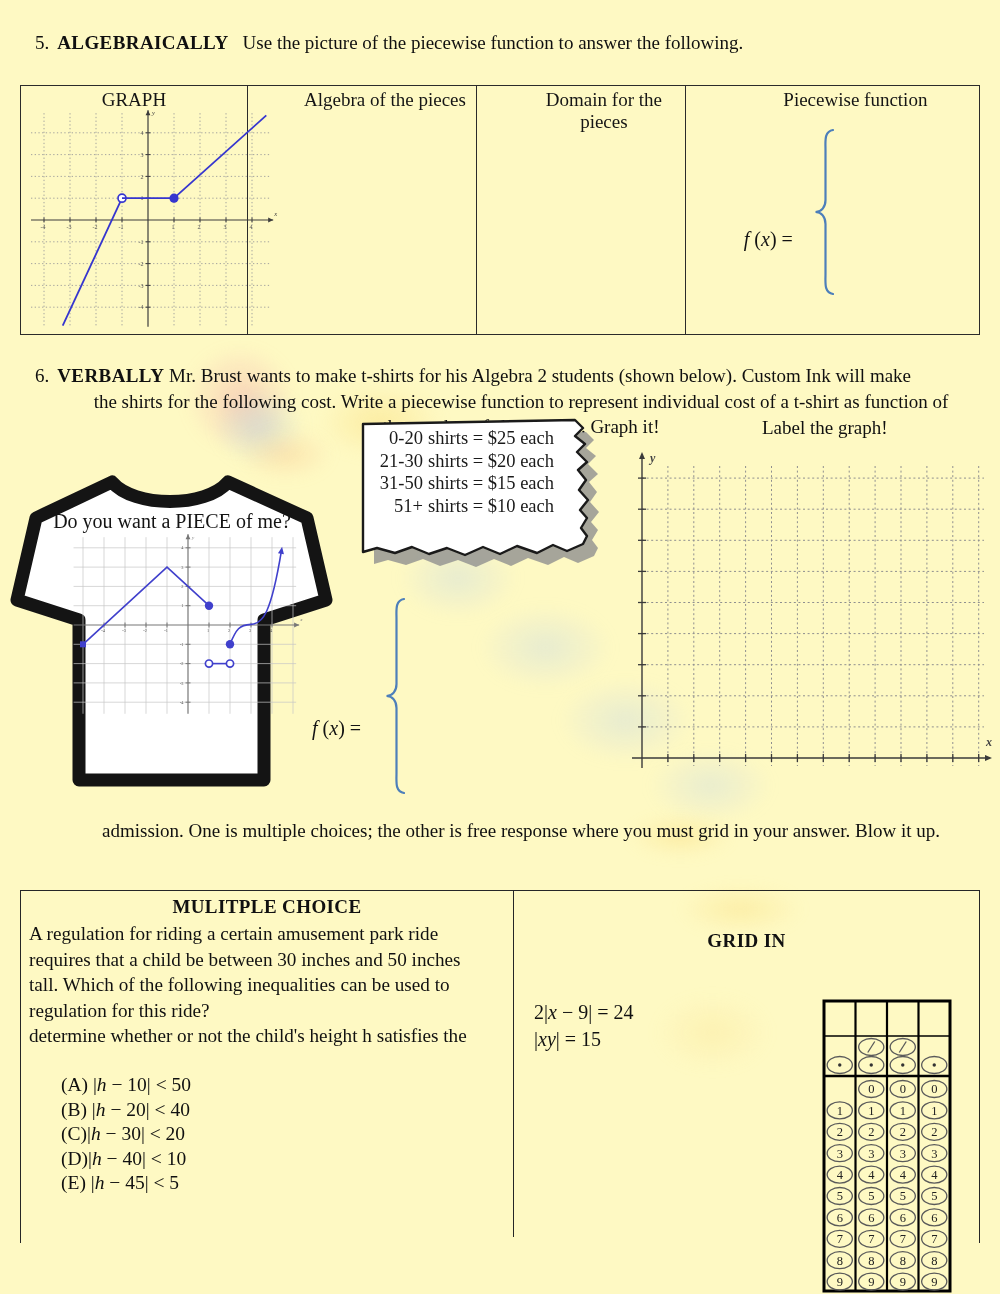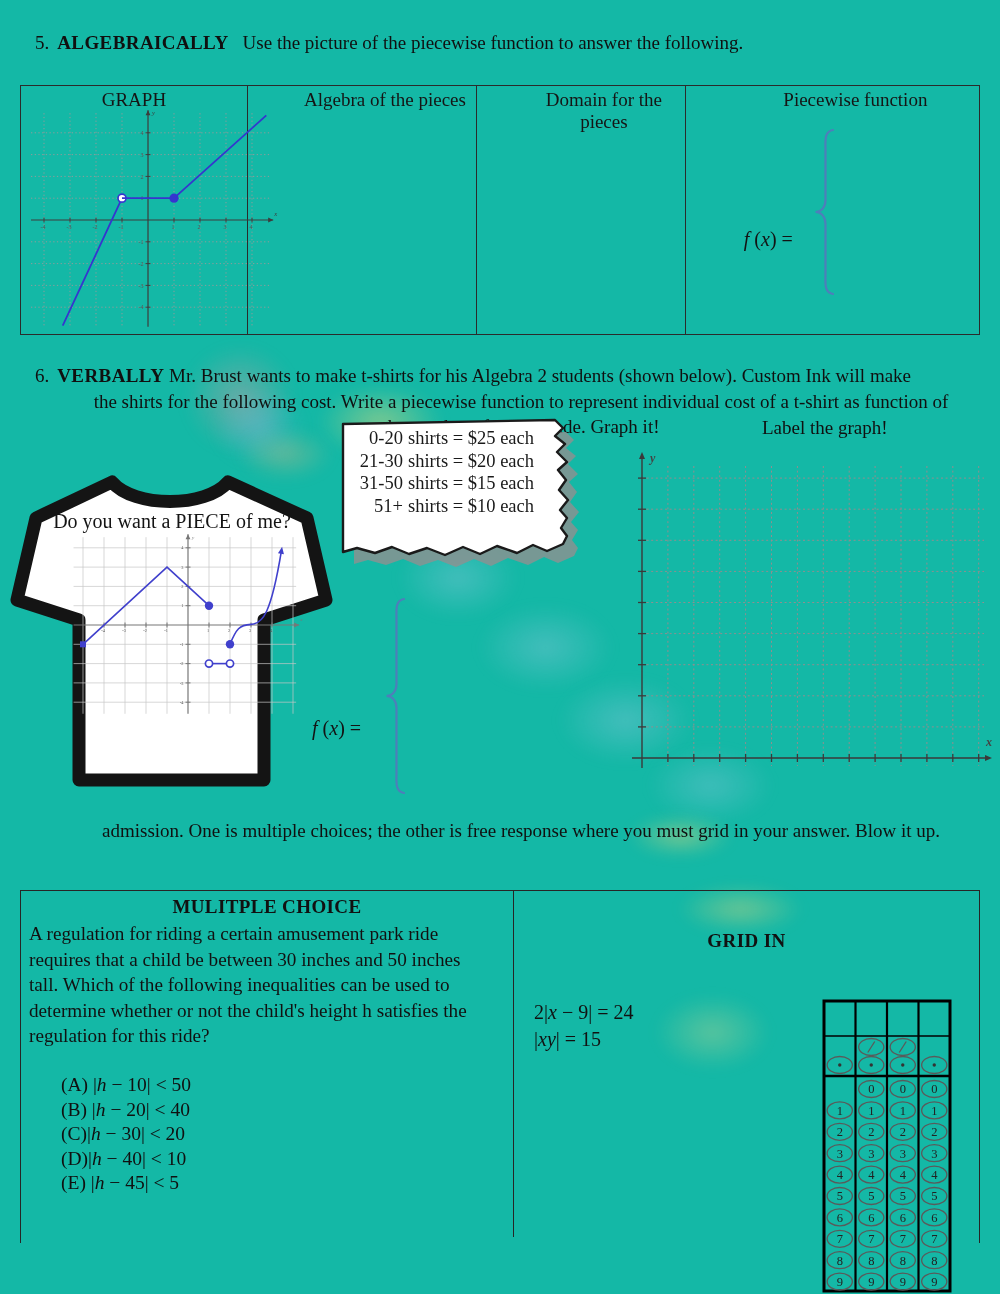--- a/index.html
+++ b/index.html
@@ -1,16 +1,16 @@
 <!DOCTYPE html>
 <html><head>
 <meta charset="utf-8">
 <style>
   html,body{margin:0;padding:0;background:#fff;}
-  #page{position:relative;width:1000px;height:1294px;background:#14b8a6;overflow:hidden;
+  #page{position:relative;width:1000px;height:1294px;background:#fef9c3;overflow:hidden;
         font-family:"Liberation Serif",serif;color:#111;text-decoration:underline;}
   .abs{position:absolute;}
   .qpara{font-size:19px;line-height:25.5px;color:#101010;}
   .qpara b{letter-spacing:.4px;}
   .cont{padding-left:27px;text-align:center;}
   .kw-gap{display:inline-block;width:14px;}
   .num-gap{display:inline-block;width:8px;}
   
   #q5table{left:20px;top:85px;width:958px;height:248px;border:1.6px solid #2b2b2b;display:flex;gap:46px;}
   .tcell{position:relative;height:100%;box-sizing:border-box;border-right:1.6px solid #2b2b2b;}
@@ -131,21 +131,21 @@
     </div>
   </div>
 
   <div class="abs qpara" style="left:35px;top:363px;width:945px;">
     <div><span>6.</span><span class="num-gap"></span><b>VERBALLY</b>&nbsp;<span>Mr. Brust wants to make t-shirts for his Algebra 2 students (shown below).   Custom Ink will make</span></div>
     <div class="cont">the shirts for the following cost.  Write a piecewise function to represent individual cost of a t-shirt as function of</div>
     <div class="cont">the number of shirts made.  Graph it!</div>
   </div>
   <div class="abs qpara" style="left:762px;top:415px;">Label the graph!</div>
 
-  <div class="abs" style="left:337px;top:418px;width:256px;height:152px;">
+  <div class="abs" style="left:357px;top:418px;width:256px;height:152px;">
     <svg width="256" height="152">
       <path d="M12,12 L224,8 L232,16 224,24 234,32 226,40 236,50 227,58 235,68 228,78 237,88 229,98 236,106 230,116 236,124 232,132 L216,139 202,133 186,141 166,134 149,142 132,135 114,143 96,136 78,142 61,135 44,141 26,136 12,140 Z" fill="#909090" opacity="0.8" transform="translate(5,6)"></path>
       <path d="M6,6 L218,2 L226,10 218,18 228,26 220,34 230,44 221,52 229,62 222,72 231,82 223,92 230,100 224,110 230,118 226,126 L210,133 196,127 180,135 160,128 143,136 126,129 108,137 90,130 72,136 55,129 38,135 20,130 6,134 Z" fill="#ffffff" stroke="#1a1a1a" stroke-width="2.4" stroke-linejoin="round"></path>
     </svg>
     <div id="noteText" class="abs">
       <div class="price"><span class="rng">0-20</span><span>shirts = $25 each</span></div>
       <div class="price"><span class="rng">21-30</span><span>shirts = $20 each</span></div>
       <div class="price"><span class="rng">31-50</span><span>shirts = $15 each</span></div>
       <div class="price"><span class="rng">51+</span><span>shirts = $10 each</span></div>
     </div>
@@ -289,22 +289,22 @@
 
   <div id="q7box" class="abs">
     <div id="q7divider" class="abs"></div>
 
     <div class="abs" style="left:0;top:0;width:492px;height:350px;">
       <div class="boxtitle abs" style="left:0;top:5px;width:100%;">MULITPLE CHOICE</div>
       <div class="abs" id="mcbody" style="left:8px;top:30px;width:480px;">
           <div class="mcline">A regulation for riding a certain amusement park ride</div>
           <div class="mcline">requires that a child be between 30 inches and 50 inches</div>
           <div class="mcline">tall. Which of the following inequalities can be used to</div>
+          <div class="mcline">regulation for this ride?</div>
           <div class="mcline">determine whether or not the child's height h satisfies the</div>
-          <div class="mcline">regulation for this ride?</div>
         </div>
       <div class="abs" id="choices" style="left:40px;top:182px;">
           <div class="choice">(A) |<i>h</i> − 10| &lt; 50</div>
           <div class="choice">(B) |<i>h</i> − 20| &lt; 40</div>
           <div class="choice">(C)|<i>h</i> − 30| &lt; 20</div>
           <div class="choice">(D)|<i>h</i> − 40| &lt; 10</div>
           <div class="choice">(E) |<i>h</i> − 45| &lt; 5</div>
         </div>
     </div>
 

